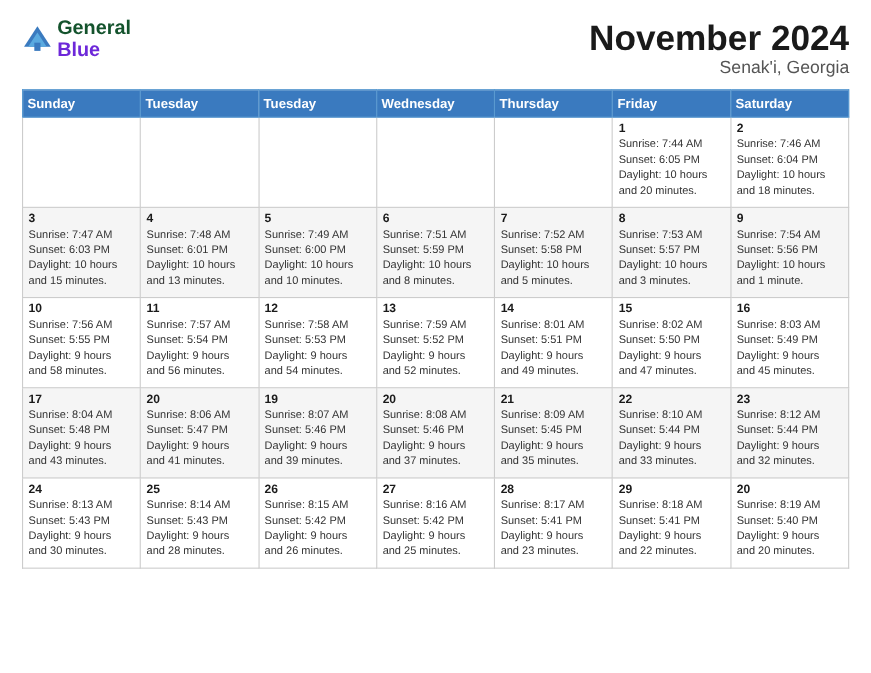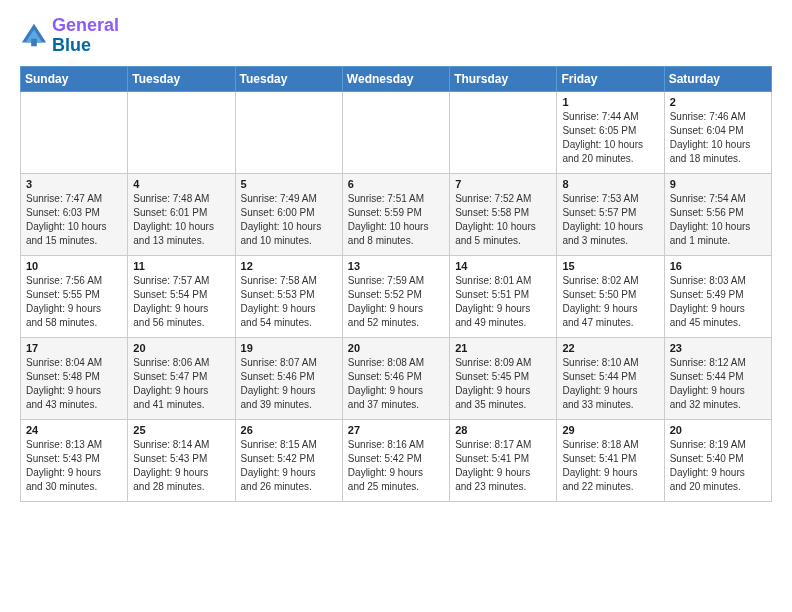--- a/index.html
+++ b/index.html
@@ -26,21 +26,21 @@
       align-items: center;
       gap: 4px;
     }
     .logo-text {
       font-size: 18px;
       font-weight: bold;
       color: #1a1a1a;
       line-height: 1.1;
     }
     .logo-text span {
-      color: #8b5cf6;
+      color: #14532d;
     }
     .logo-icon {
       width: 28px;
       height: 28px;
     }
     .title-block {
       text-align: right;
     }
     .main-title {
       font-size: 32px;
@@ -99,22 +99,26 @@
 <div class="page">
   <div class="header">
     <div class="logo">
       <svg class="logo-icon" viewBox="0 0 30 30">
         <polygon points="15,2 28,22 2,22" fill="#3a7abf"></polygon>
         <polygon points="15,8 24,22 6,22" fill="#5aaae0"></polygon>
         <rect x="12" y="18" width="6" height="8" fill="#3a7abf"></rect>
       </svg>
       <div class="logo-text">
         <span>General</span><br>
-        <span style="color:#0369a1">Blue</span>
+        <span style="color:#6d28d9">Blue</span>
       </div>
+    </div>
+    <div class="title-block">
+      <div class="main-title">November 2024</div>
+      <div class="subtitle">Senak'i, Georgia</div>
     </div>
   </div>
 
   <table class="calendar">
     <thead>
       <tr>
       <th>Sunday</th>
           <th>Tuesday</th>
           <th>Tuesday</th>
           <th>Wednesday</th>

